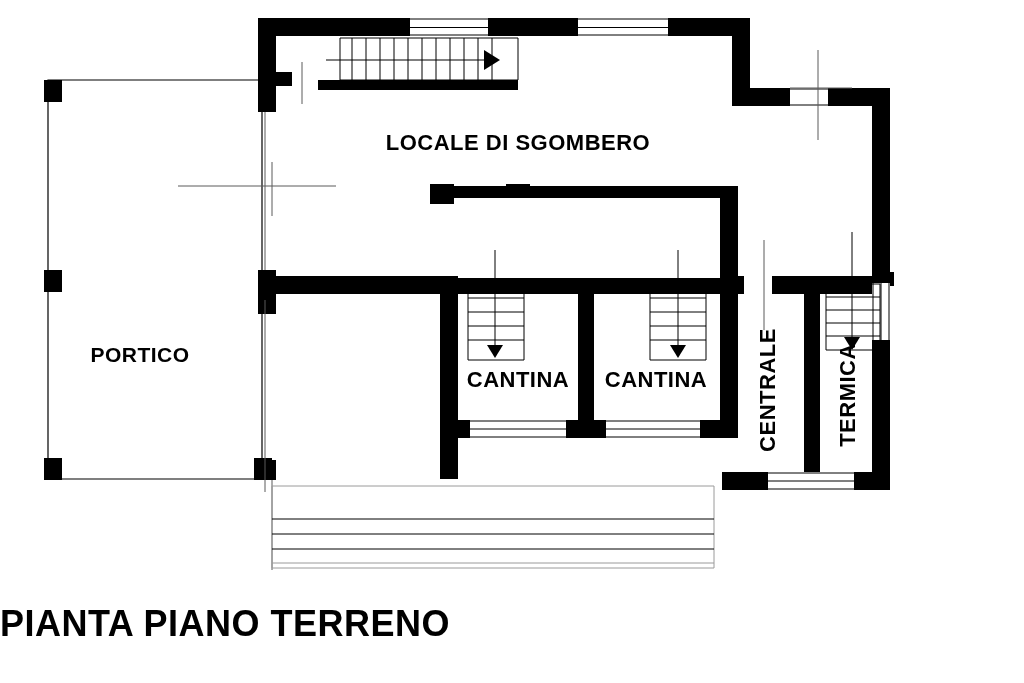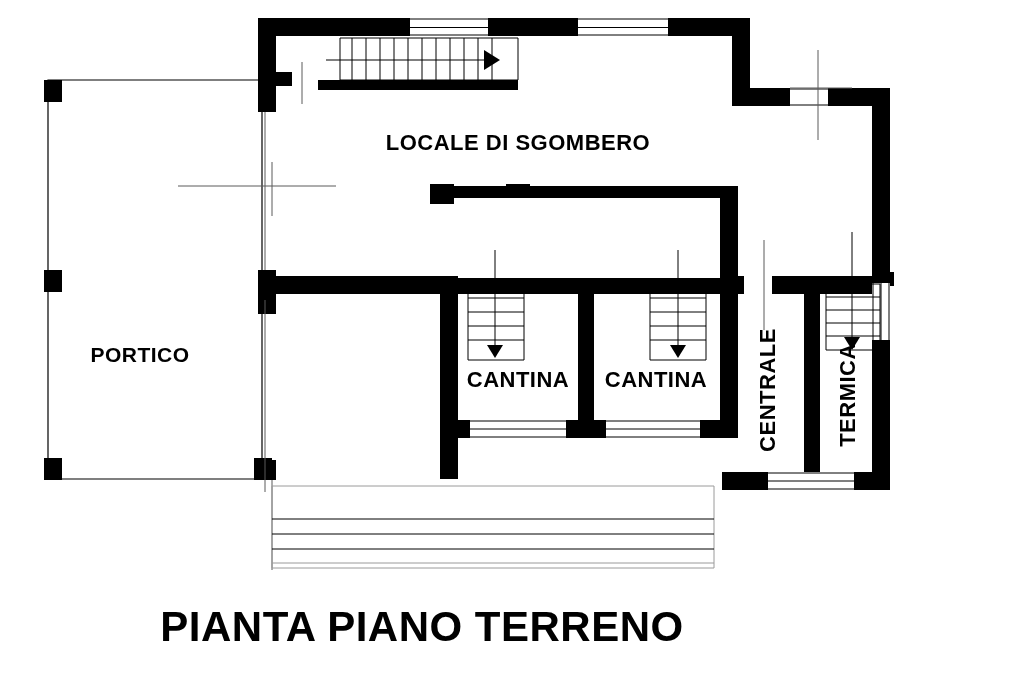--- a/index.html
+++ b/index.html
@@ -36,24 +36,24 @@
     font-family: "Liberation Sans", sans-serif;
     font-weight: bold;
     fill: #000000;
     letter-spacing: 0.5px;
   }
   .title-text {
     position: absolute;
     left: 0;
     top: 603px;
     width: 844px;
-    text-align: center;
+    text-align: left;
     font-family: "Liberation Sans", sans-serif;
     font-weight: bold;
-    font-size: 42px;
+    font-size: 36px;
     letter-spacing: 0.5px;
     color: #000000;
     white-space: nowrap;
   }
 </style>
 </head>
 <body>
 
 <div id="plan-root">
 

